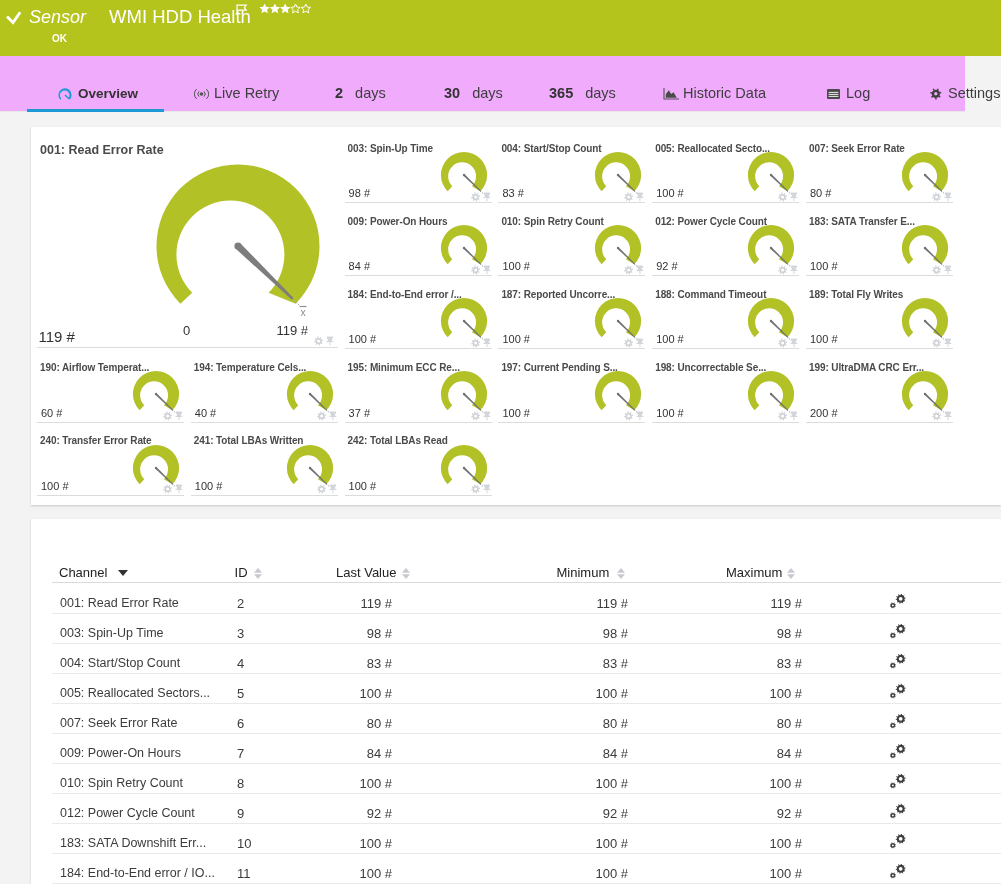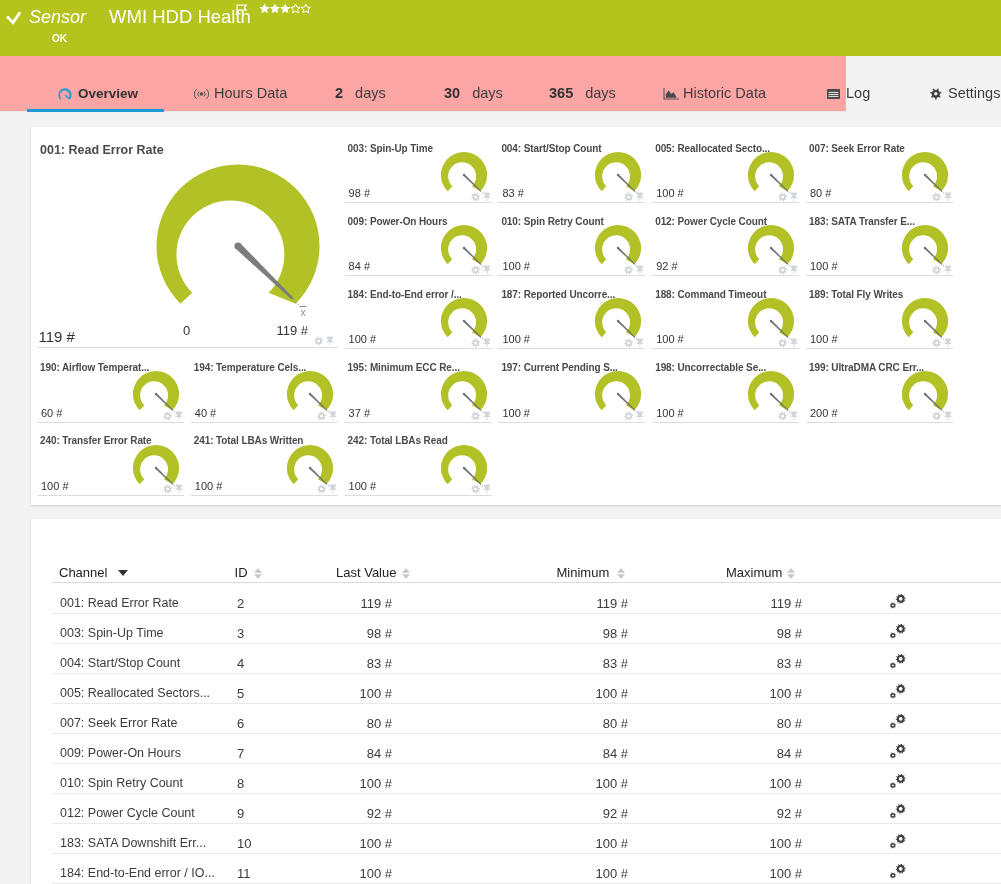--- a/index.html
+++ b/index.html
@@ -1,20 +1,20 @@
 <!DOCTYPE html>
 <html><head><meta charset="utf-8"><style>
 * { margin:0; padding:0; box-sizing:border-box; }
 html,body { width:1001px; height:884px; overflow:hidden; background:#f3f3f3;
   font-family:"Liberation Sans",sans-serif; position:relative; }
 #hdr { position:absolute; left:0; top:0; width:1001px; height:56px; background:#b5c31d; color:#fff; }
 #htitle { position:absolute; left:29px; top:6px; font-size:18.5px; white-space:nowrap; }
 #htitle i { font-size:18px; margin-right:23px; }
 #hok { position:absolute; left:52px; top:32.5px; font-size:10px; font-weight:bold; }
-#tabbar { position:absolute; left:0; top:56px; width:846px; height:56px; background:#fca5a5;
+#tabbar { position:absolute; left:0; top:56px; width:965px; height:56px; background:#f0abfc;
   border-bottom:1px solid #e8e8e8;text-decoration:underline; }
 #tabline { position:absolute; left:27px; top:52.5px; width:137px; height:3.5px; background:#1b9ad6; }
 .tab { position:absolute; top:28.5px; font-size:14.5px; color:#3e3e3e; white-space:nowrap; }
 .tab .d { margin-left:12px; }
 .tab.b { font-weight:bold; color:#333; font-size:13.5px; top:29.5px; }
 .tab b { color:#333; }
 #panel1 { position:absolute; left:31px; top:127px; width:970px; height:378px; background:#fff;
   box-shadow:0 1px 2px rgba(0,0,0,0.18); }
 #panel2 { position:absolute; left:31px; top:519px; width:970px; height:370px; background:#fff;
   box-shadow:0 1px 2px rgba(0,0,0,0.18); }
@@ -61,21 +61,21 @@
       <line x1="7" y1="6.9" x2="11" y2="10.7" stroke="#1b9ad6" stroke-width="1.4"></line>
     </svg>
     <div class="tab b" style="left:78px">Overview</div>
     <svg style="position:absolute;left:193.5px;top:32px" width="15" height="12" viewBox="0 0 15 12">
       <circle cx="7.5" cy="6" r="1.8" fill="#555"></circle>
       <path d="M5 3.4 A3.7 3.7 0 0 0 5 8.6" fill="none" stroke="#555" stroke-width="1"></path>
       <path d="M10 3.4 A3.7 3.7 0 0 1 10 8.6" fill="none" stroke="#555" stroke-width="1"></path>
       <path d="M2.7 1.1 A6.2 6.2 0 0 0 2.7 10.9" fill="none" stroke="#555" stroke-width="1"></path>
       <path d="M12.3 1.1 A6.2 6.2 0 0 1 12.3 10.9" fill="none" stroke="#555" stroke-width="1"></path>
     </svg>
-    <div class="tab" style="left:214px">Hours Data</div>
+    <div class="tab" style="left:214px">Live Retry</div>
     <div class="tab" style="left:335px"><b>2</b><span class="d">days</span></div>
     <div class="tab" style="left:444px"><b>30</b><span class="d">days</span></div>
     <div class="tab" style="left:549px"><b>365</b><span class="d">days</span></div>
     <svg style="position:absolute;left:663px;top:31.5px" width="17" height="12" viewBox="0 0 17 12">
       <path d="M1 0 V11 H16" fill="none" stroke="#555" stroke-width="1.1"></path>
       <polygon points="2.8,9.8 2.8,6.3 5.8,2.3 8.2,6 10.6,4.3 13.8,9.8" fill="#4a4a4a"></polygon>
     </svg>
     <div class="tab" style="left:683px">Historic Data</div>
     <svg style="position:absolute;left:827px;top:33px" width="13" height="10" viewBox="0 0 13 10">
       <rect x="0" y="0" width="13" height="10" rx="1" fill="#4a4a4a"></rect>

